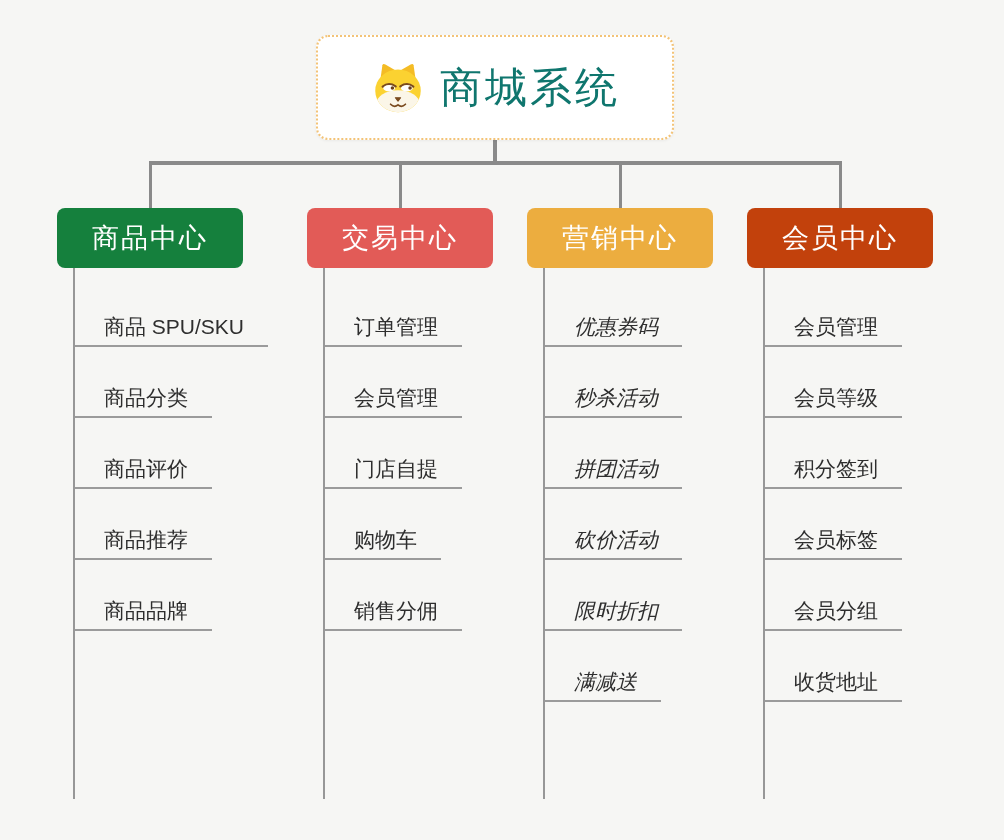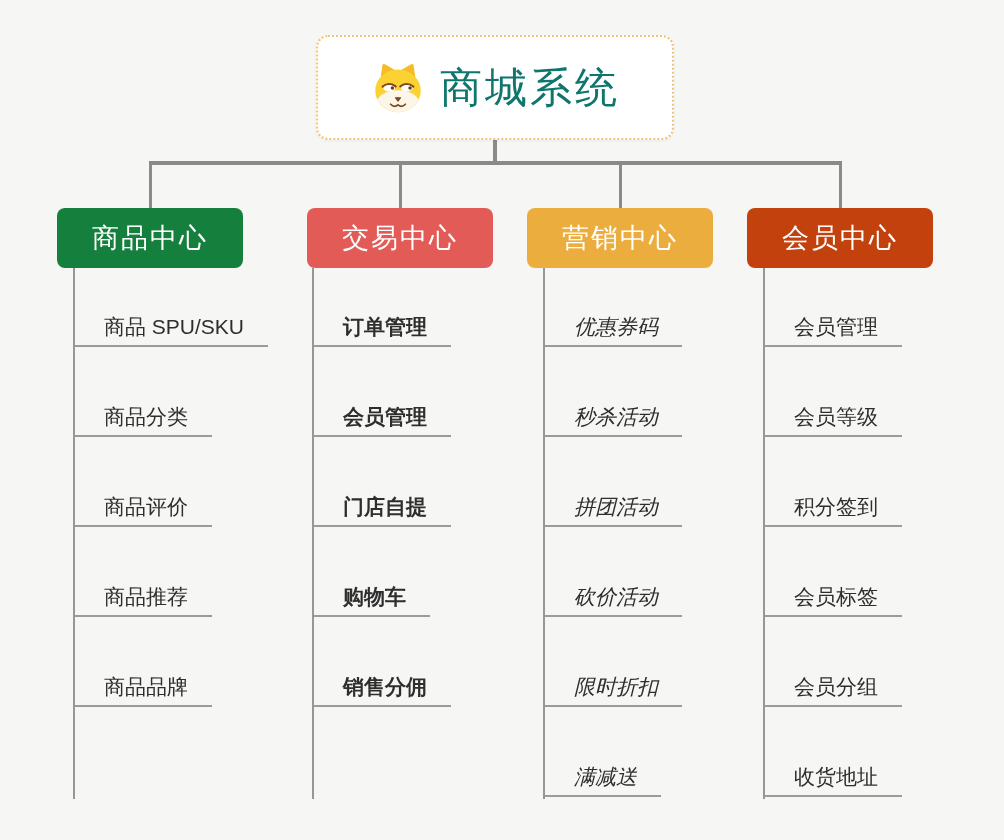--- a/index.html
+++ b/index.html
@@ -39,21 +39,21 @@
     cursor:default;
   }
 
   
   .branch-items{
     position:absolute;top:268px;height:531px;
     border-left:2px solid #979797;
     box-sizing:content-box;
   }
   .leaf{
-    height:90px;box-sizing:border-box;
+    height:71px;box-sizing:border-box;
     display:flex;align-items:flex-end;
     width:max-content;
     border-bottom:2px solid #9b9b9b;
     padding:0 24px 4px 29px;
     font-size:21px;color:#2e2e2e;white-space:nowrap;
   }
   .leaf:first-child{height:79px;}
 </style>
 </head>
 <body>
@@ -94,21 +94,21 @@
   <div class="branch-header" style="left: 747px; background-color: #c2410c;">会员中心</div>
 
   <div class="branch-items" style="left:73px;">
     <div class="leaf">商品 SPU/SKU</div>
     <div class="leaf">商品分类</div>
     <div class="leaf">商品评价</div>
     <div class="leaf">商品推荐</div>
     <div class="leaf">商品品牌</div>
   </div>
 
-  <div class="branch-items" style="left:312px;font-weight:bold;">
+  <div class="branch-items" style="left:323px;">
     <div class="leaf">订单管理</div>
     <div class="leaf">会员管理</div>
     <div class="leaf">门店自提</div>
     <div class="leaf">购物车</div>
     <div class="leaf">销售分佣</div>
   </div>
 
   <div class="branch-items" style="left:543px;font-style:italic;">
     <div class="leaf">优惠券码</div>
     <div class="leaf">秒杀活动</div>

